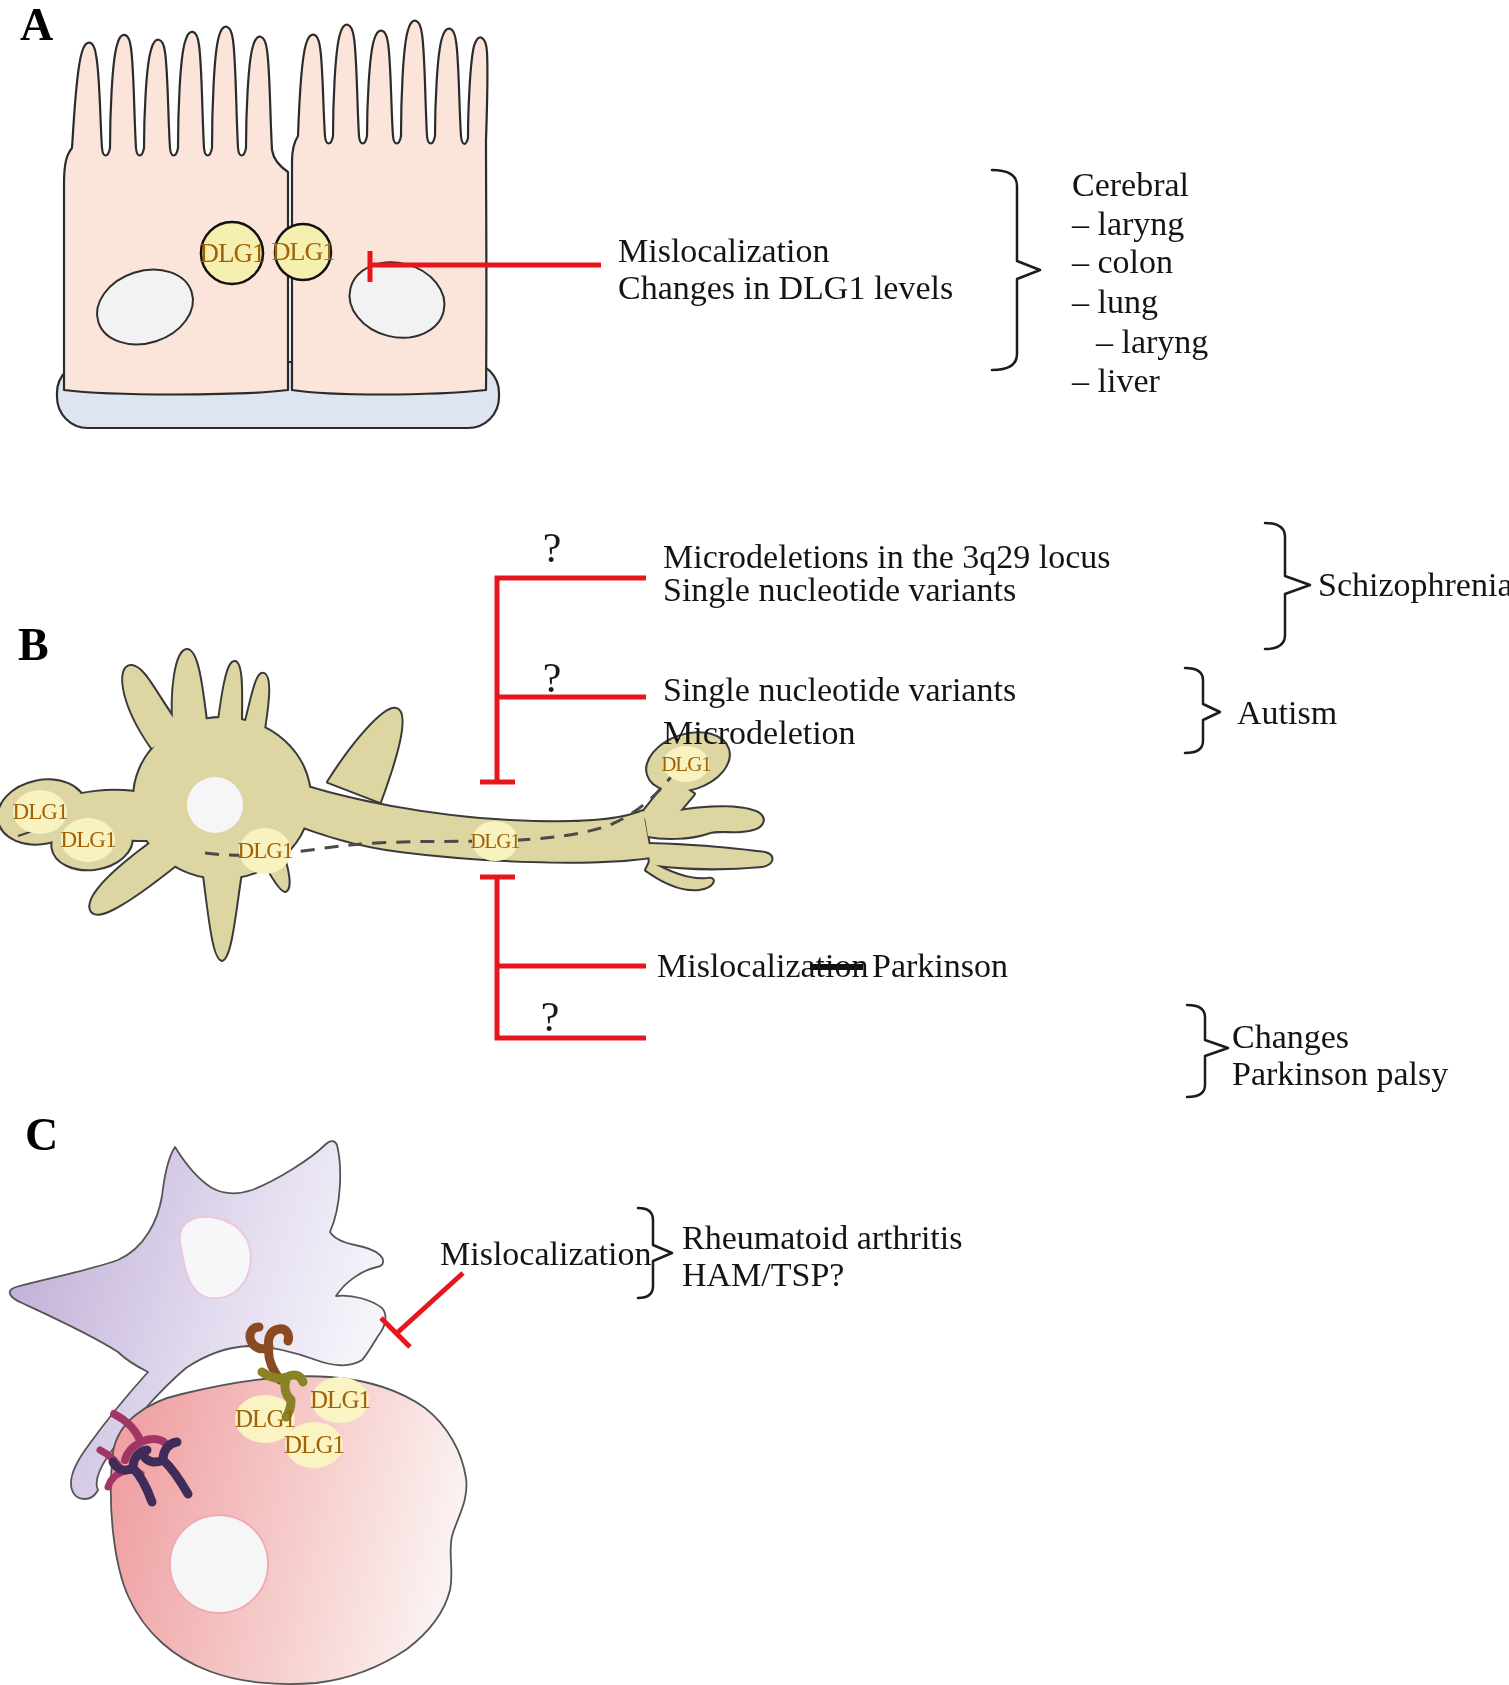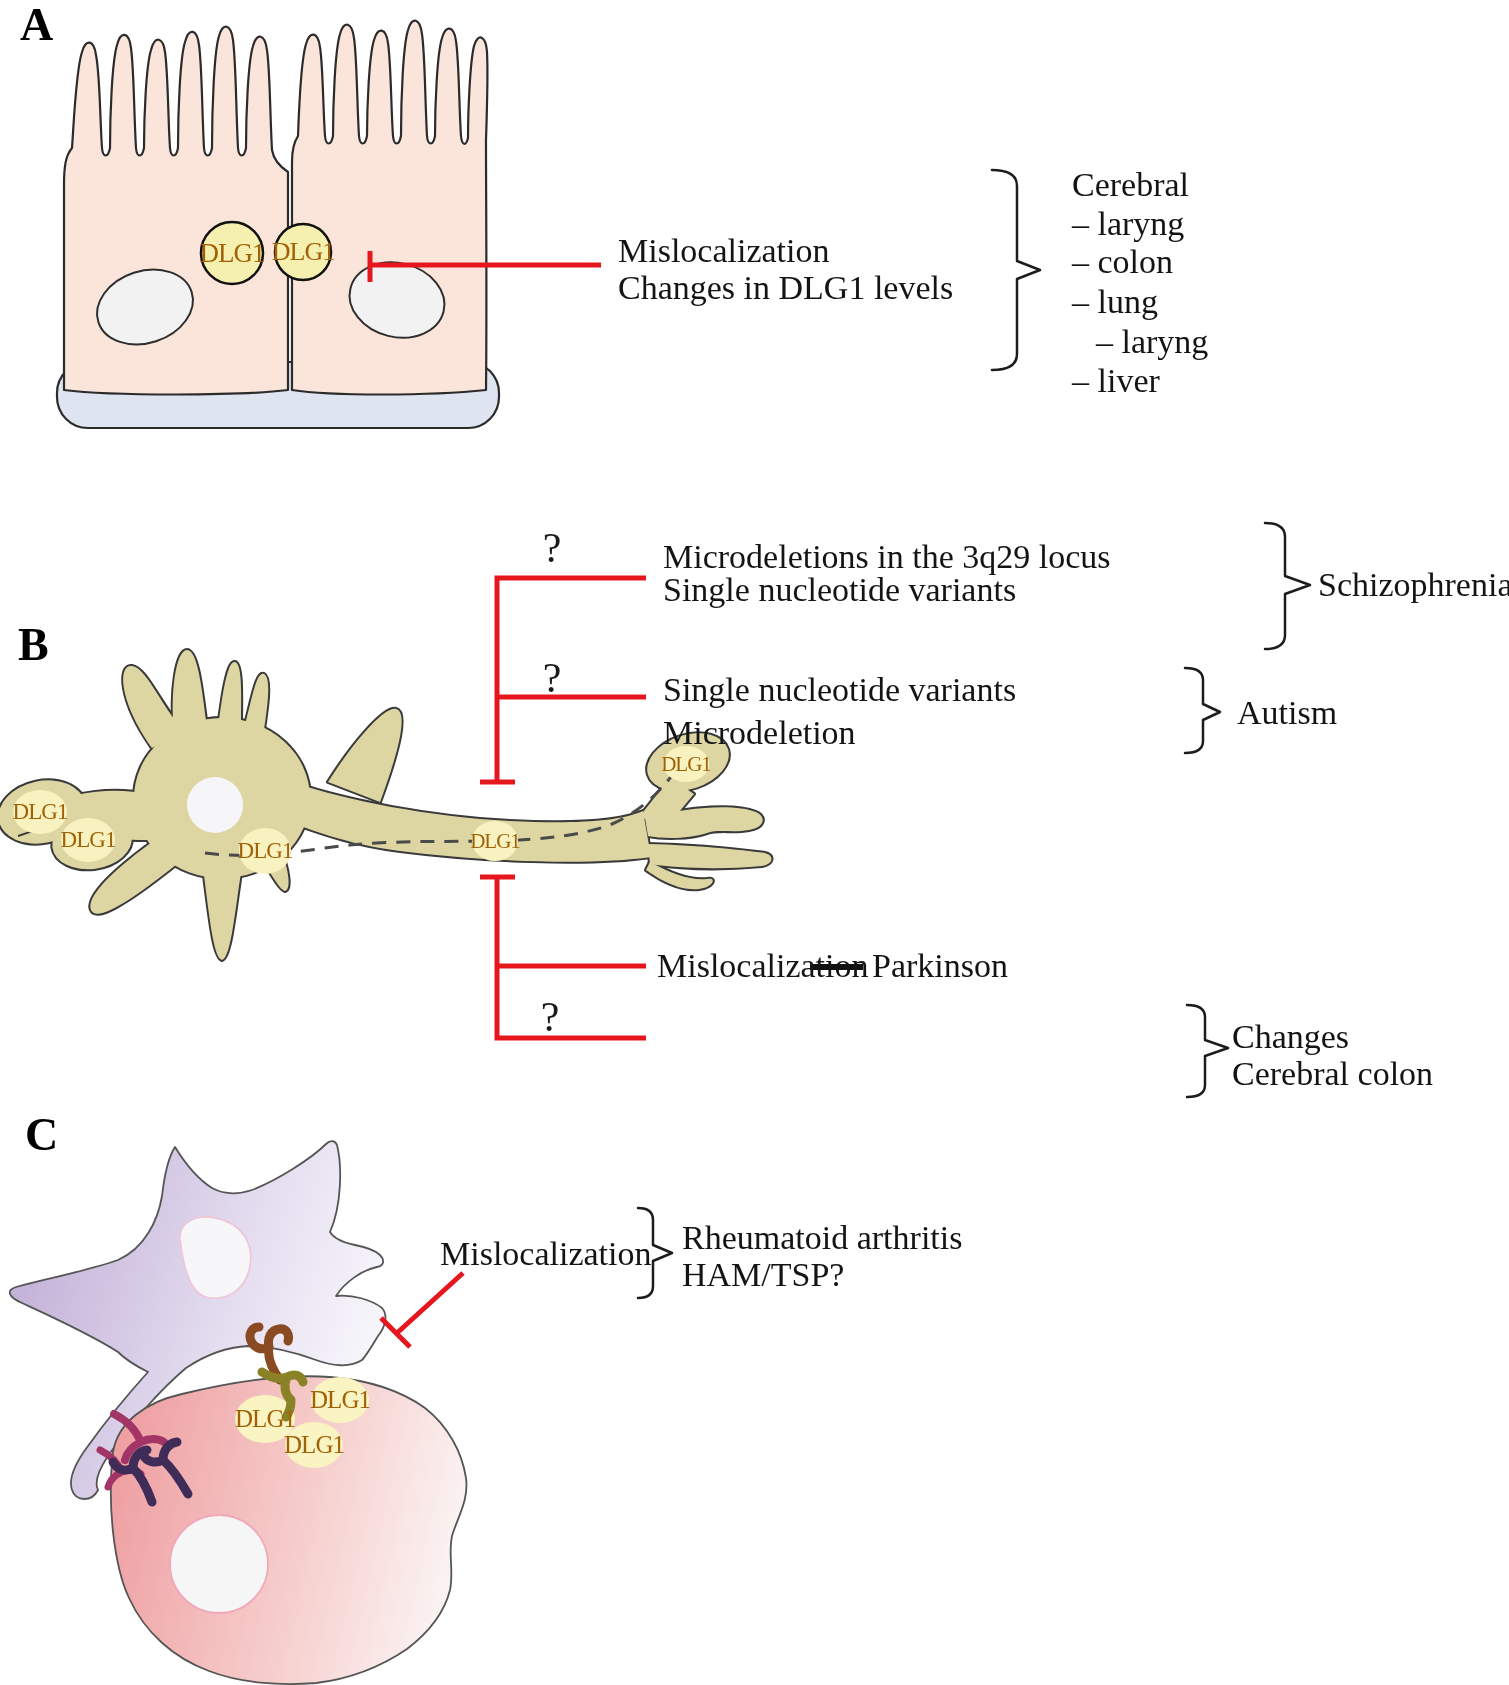--- a/index.html
+++ b/index.html
@@ -162,21 +162,21 @@
   <div class="qmark" style="left:550px;top:1017px;">?</div>
   <div class="txt" style="left:663px;top:540px;">Microdeletions in the 3q29 locus</div>
   <div class="txt" style="left:663px;top:573px;">Single nucleotide variants</div>
   <div class="txt" style="left:1318px;top:568px;">Schizophrenia</div>
   <div class="txt" style="left:663px;top:673px;">Single nucleotide variants</div>
   <div class="txt" style="left:663px;top:716px;">Microdeletion</div>
   <div class="txt" style="left:1237px;top:696px;">Autism</div>
   <div class="txt" style="left:657px;top:949px;">Mislocalization</div>
   <div class="txt" style="left:872px;top:949px;">Parkinson</div>
   <div class="txt" style="left:1232px;top:1020px;">Changes</div>
-  <div class="txt" style="left:1232px;top:1057px;">Cerebral colon</div>
+  <div class="txt" style="left:1232px;top:1057px;">Parkinson palsy</div>
 
   <div class="txt panel-label" style="left:25px;top:1112px;">C</div>
   <div class="txt" style="left:440px;top:1237px;">Mislocalization</div>
   <div class="txt" style="left:682px;top:1221px;">Rheumatoid arthritis</div>
   <div class="txt" style="left:682px;top:1258px;">HAM/TSP?</div>
 
   <span class="dlg1 dlg1-a" style="left:232px;top:253px;">DLG1</span>
   <span class="dlg1 dlg1-a" style="left:303px;top:252px;font-size:26px;">DLG1</span>
   <span class="dlg1 dlg1-b" style="left:40px;top:812px;">DLG1</span>
   <span class="dlg1 dlg1-b" style="left:88px;top:840px;">DLG1</span>

